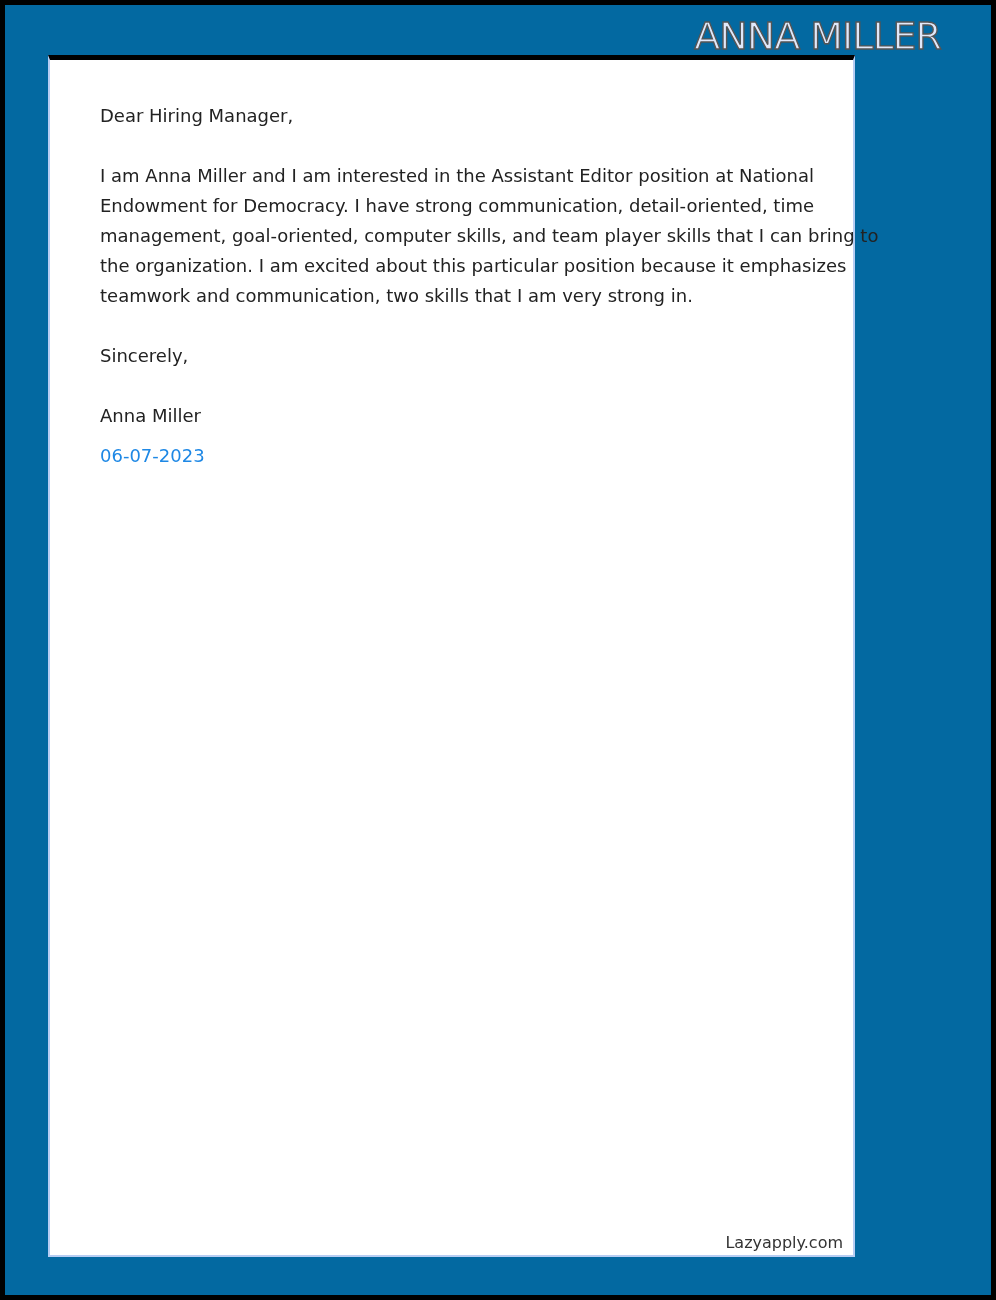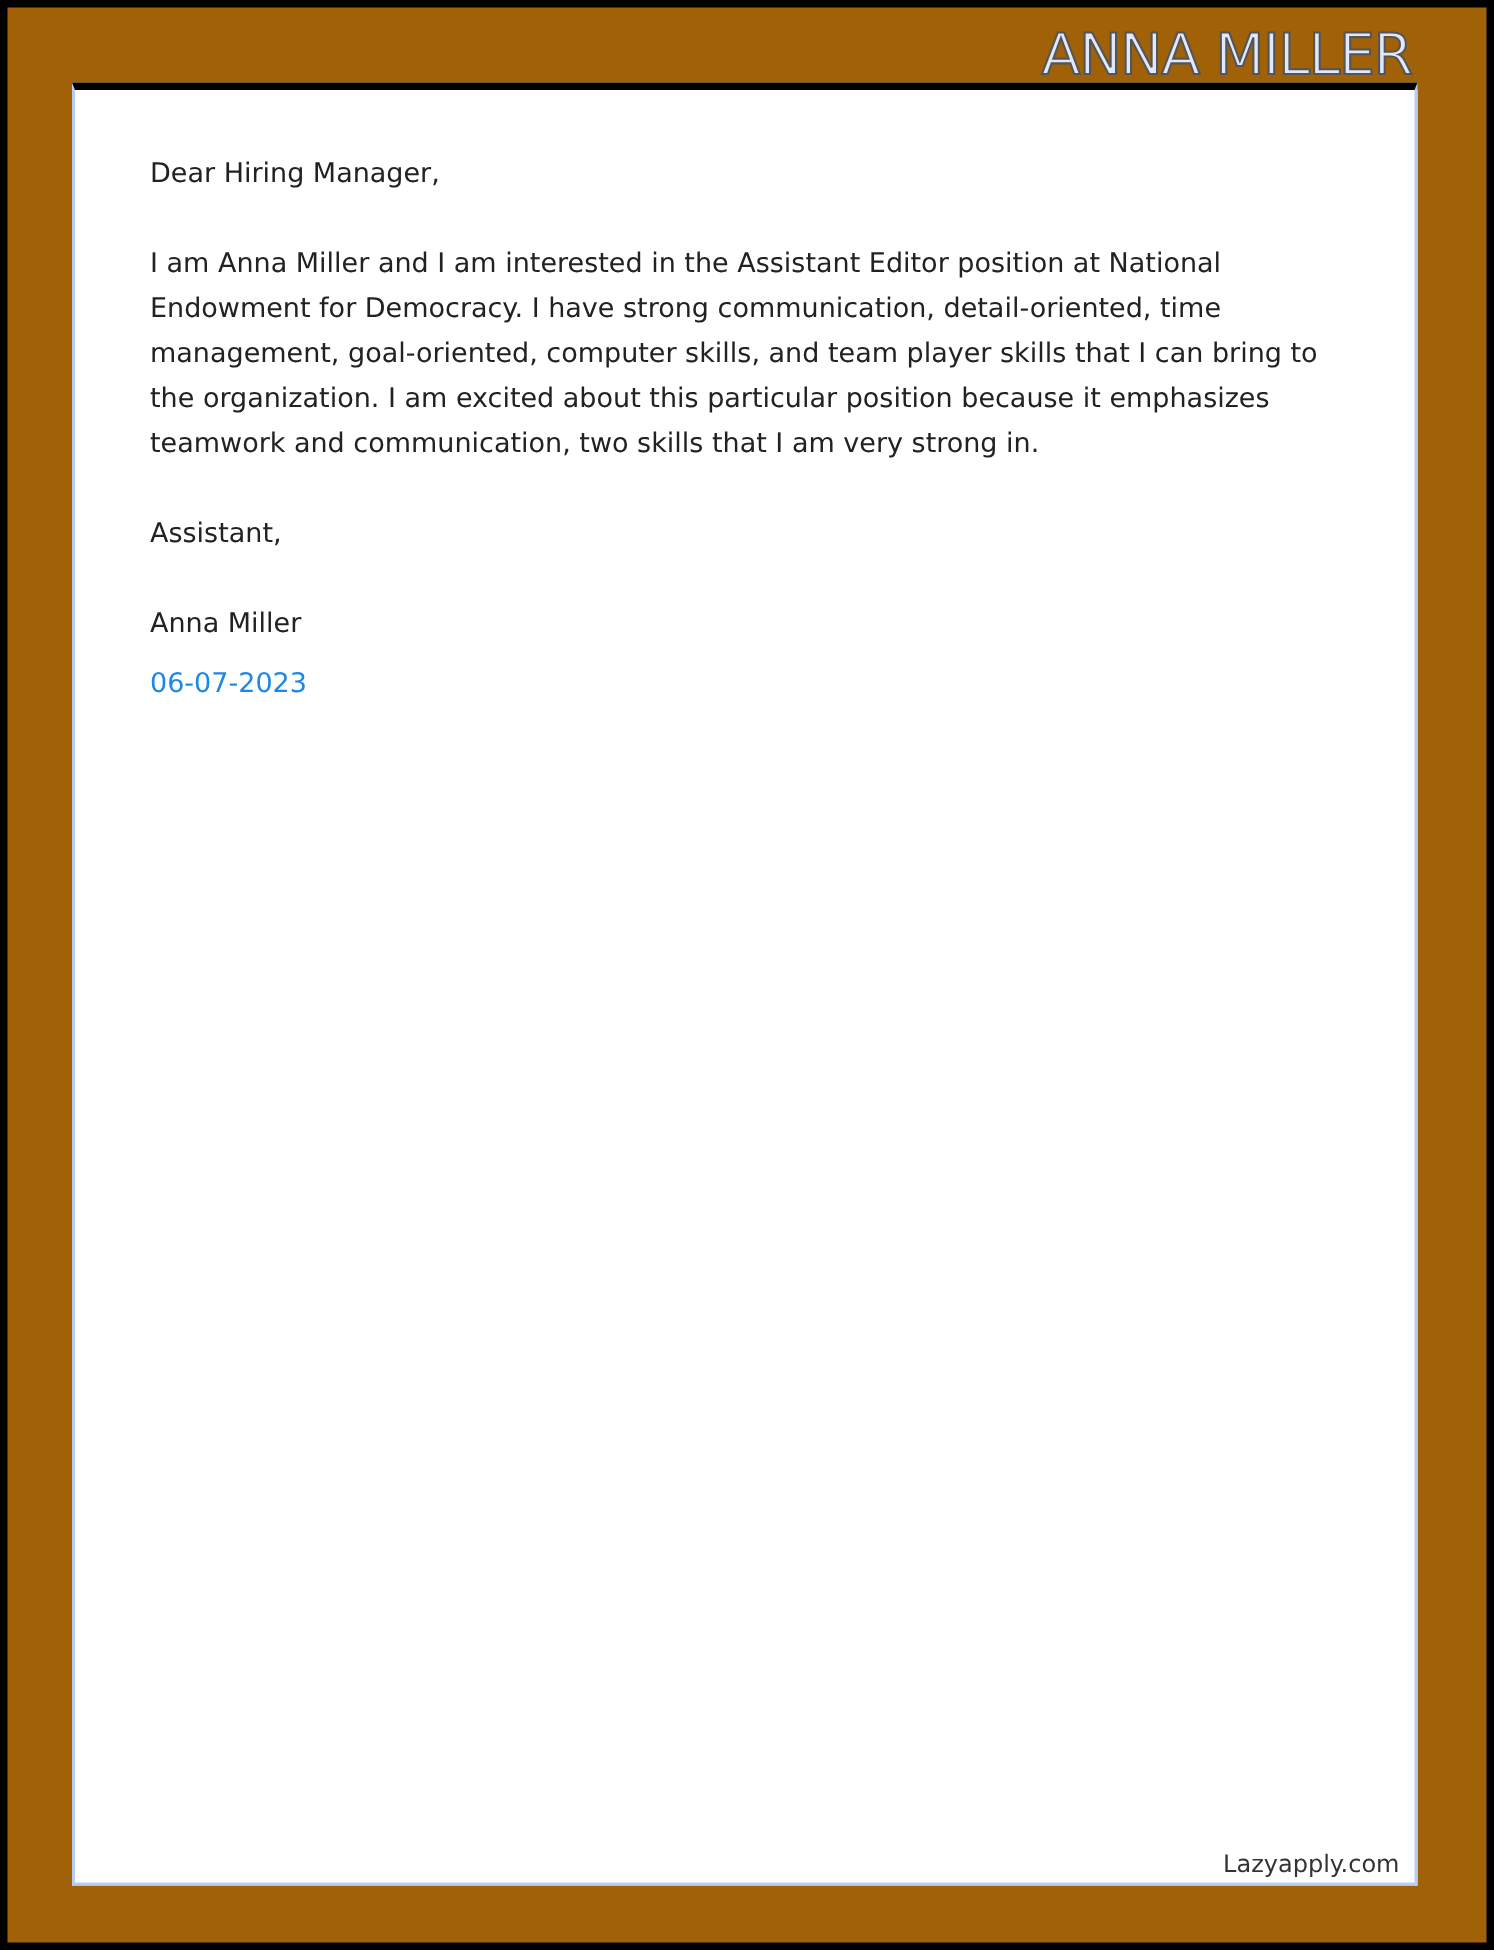--- a/index.html
+++ b/index.html
@@ -13,39 +13,39 @@
       overflow: hidden;
       background: #000;
       font-family: "DejaVu Sans", sans-serif;
     }
     .frame {
       position: absolute;
       left: 5px;
       top: 5px;
       width: 986px;
       height: 1290px;
-      background: #a16207;
+      background: #0369a1;
     }
     .header-name {
       position: absolute;
       right: 50px;
       top: 12px;
       font-family: "DejaVu Sans", sans-serif;
       font-size: 38px;
       letter-spacing: -1px;
       color: #e0e8fa;
       -webkit-text-stroke: 1.4px #555;
       line-height: 1;
       white-space: nowrap;
     }
     .page {
       position: absolute;
       left: 43px;
       top: 50px;
-      width: 897px;
+      width: 807px;
       height: 1202px;
       background: #fff;
       border-top: 5px solid #000;
       border-left: 2px solid #b7cdf3;
       border-right: 2px solid #b7cdf3;
       border-bottom: 2px solid #b7cdf3;
       box-sizing: border-box;
     }
     .content {
       position: absolute;
@@ -78,19 +78,19 @@
 </head>
 <body>
 
 <div class="frame">
   <div class="header-name">ANNA MILLER</div>
 
   <div class="page">
     <div class="content">
       <p>Dear Hiring Manager,</p>
       <p>I am Anna Miller and I am interested in the Assistant Editor position at National Endowment for Democracy. I have strong communication, detail-oriented, time management, goal-oriented, computer skills, and team player skills that I can bring to the organization. I am excited about this particular position because it emphasizes teamwork and communication, two skills that I am very strong in.</p>
-      <p>Assistant,</p>
+      <p>Sincerely,</p>
       <p class="tight">Anna Miller</p>
       <p class="date">06-07-2023</p>
     </div>
     <div class="footer-brand">Lazyapply.com</div>
   </div>
 </div>
 
 </body></html>

